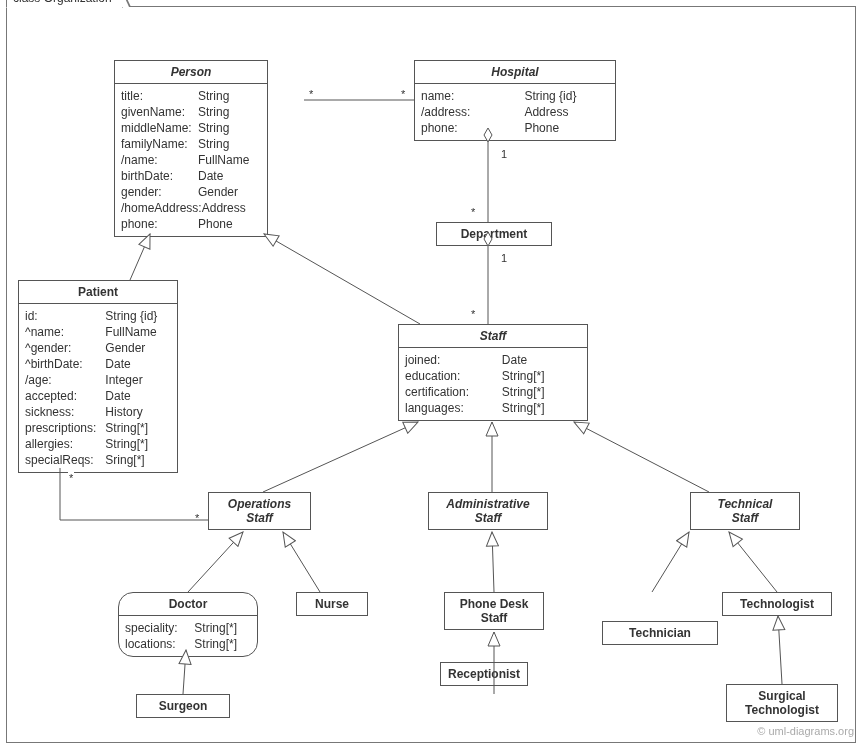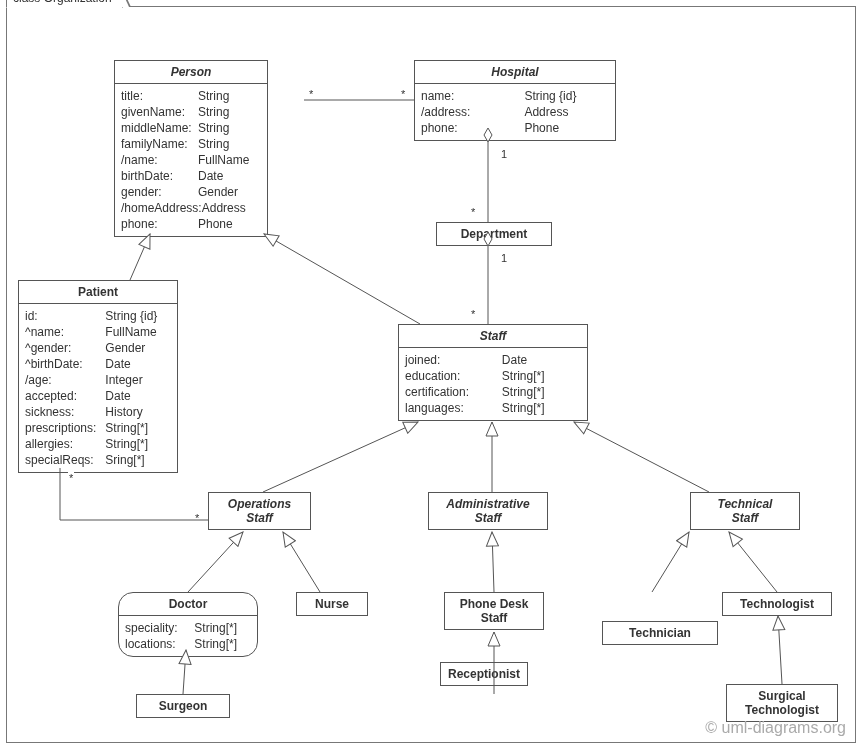--- a/index.html
+++ b/index.html
@@ -75,23 +75,23 @@
     padding: 4px 6px;
   }
   .attr-row {
     display: flex;
     line-height: 16px;
   }
   .attr-name { flex: 0 0 55%; }
   .attr-type { flex: 0 0 45%; }
   .watermark {
     position: absolute;
-    right: 14px;
+    right: 6px;
     bottom: 10px;
-    font-size: 16px;
+    font-size: 11px;
     color: #aaa;
   }
   svg.edges {
     position: absolute;
     left: 0; top: 0;
     width: 860px;
     height: 747px;
     pointer-events: none;
   }
   .mult {

